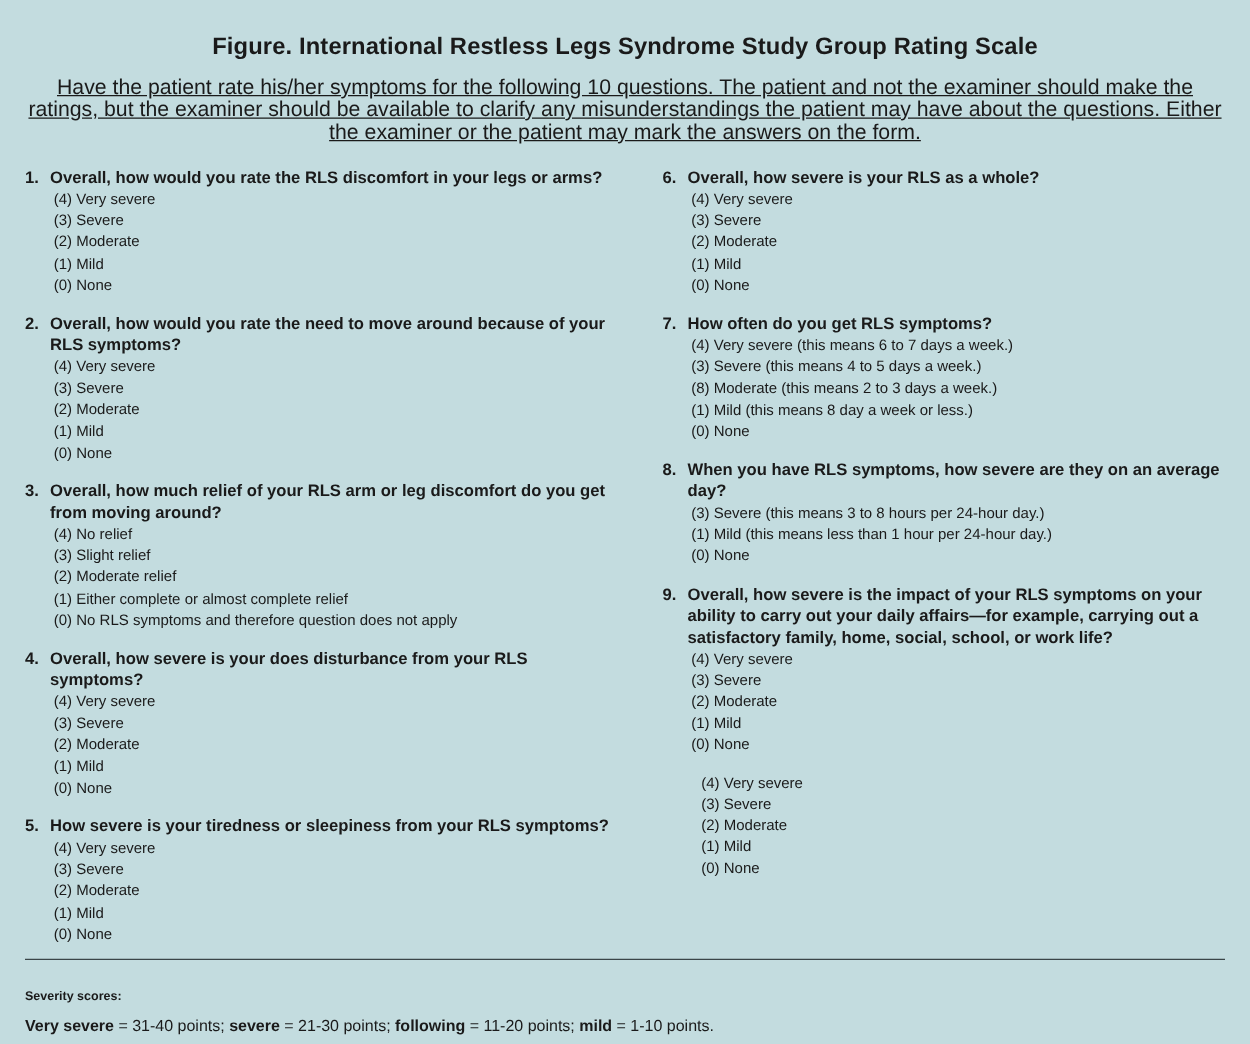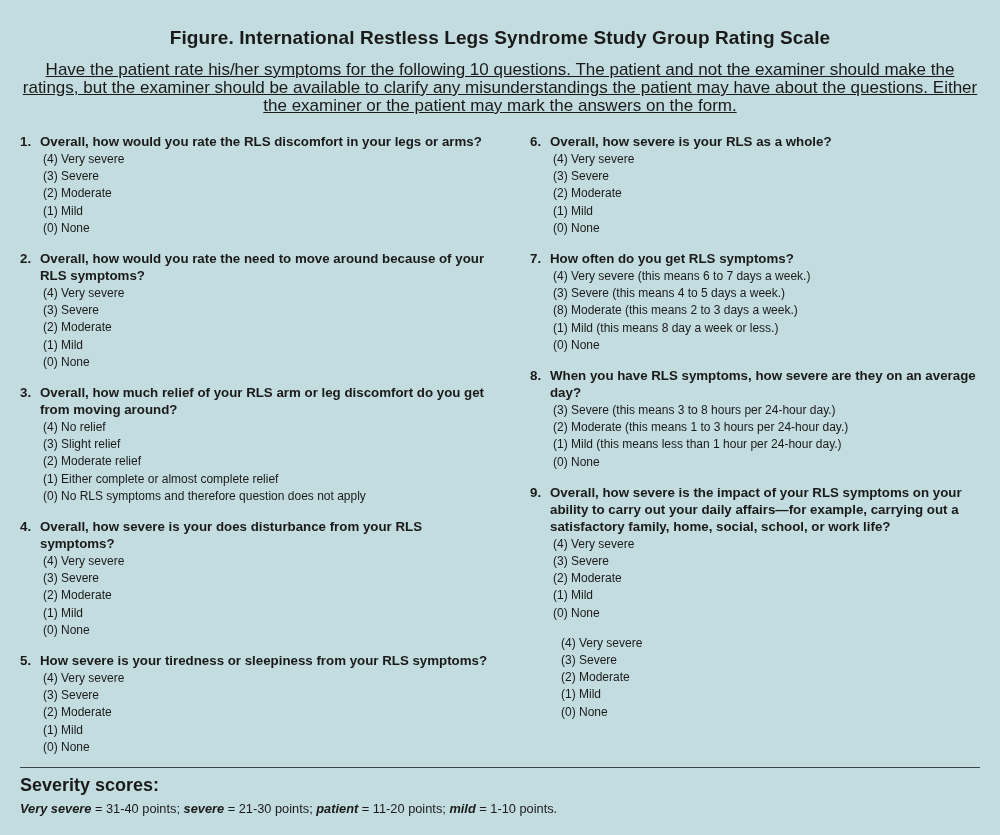--- a/index.html
+++ b/index.html
@@ -91,32 +91,32 @@
     height: 0;
     border-top: 1.6px solid #3a4548;
   }
   .footer {
     position: absolute;
     left: 20px;
     right: 20px;
     top: 777px;
   }
   .footer-title {
-    font-size: 18px;
+    font-size: 10px;
     font-weight: bold;
     line-height: 17px;
     margin-bottom: 6px;
+    margin-top: 12px;
   }
   .footer-line {
     font-size: 12.8px;
     line-height: 17px;
   }
   .footer-line b {
     font-weight: bold;
-    font-style: italic;
     text-align: right;
   }
 </style>
 </head>
 <body>
 
 <div class="page">
 
   <div class="figure-title">Figure.  International Restless Legs Syndrome Study Group Rating Scale</div>
 
@@ -217,21 +217,20 @@
             <li class="option">(0) None</li>
           </ul>
         </div>
         <div class="question">
           <div class="q-head">
             <span class="q-num">8.</span>
             <span class="q-text">When you have RLS symptoms, how severe are they on an average day?</span>
           </div>
           <ul class="options">
             <li class="option">(3) Severe (this means 3 to 8 hours per 24-hour day.)</li>
-            <li class="option">(2) Moderate (this means 1 to 3 hours per 24-hour day.)</li>
             <li class="option">(1) Mild (this means less than 1 hour per 24-hour day.)</li>
             <li class="option">(0) None</li>
           </ul>
         </div>
         <div class="question">
           <div class="q-head">
             <span class="q-num">9.</span>
             <span class="q-text">Overall, how severe is the impact of your RLS symptoms on your ability to carry out your daily affairs—for example, carrying out a satisfactory family, home, social, school, or work life?</span>
           </div>
           <ul class="options">
@@ -251,16 +250,16 @@
             <li class="option">(0) None</li>
           </ul>
         </div>
       </div>
   </div>
 
   <div class="footer-rule"></div>
 
   <div class="footer">
     <div class="footer-title">Severity scores:</div>
-    <div class="footer-line"><b>Very severe</b><span> = 31-40 points; </span><b>severe</b><span> = 21-30 points; </span><b>patient</b><span> = 11-20 points; </span><b>mild</b><span> = 1-10 points.</span></div>
+    <div class="footer-line"><b>Very severe</b><span> = 31-40 points; </span><b>severe</b><span> = 21-30 points; </span><b>following</b><span> = 11-20 points; </span><b>mild</b><span> = 1-10 points.</span></div>
   </div>
 
 </div>
 
 </body></html>

